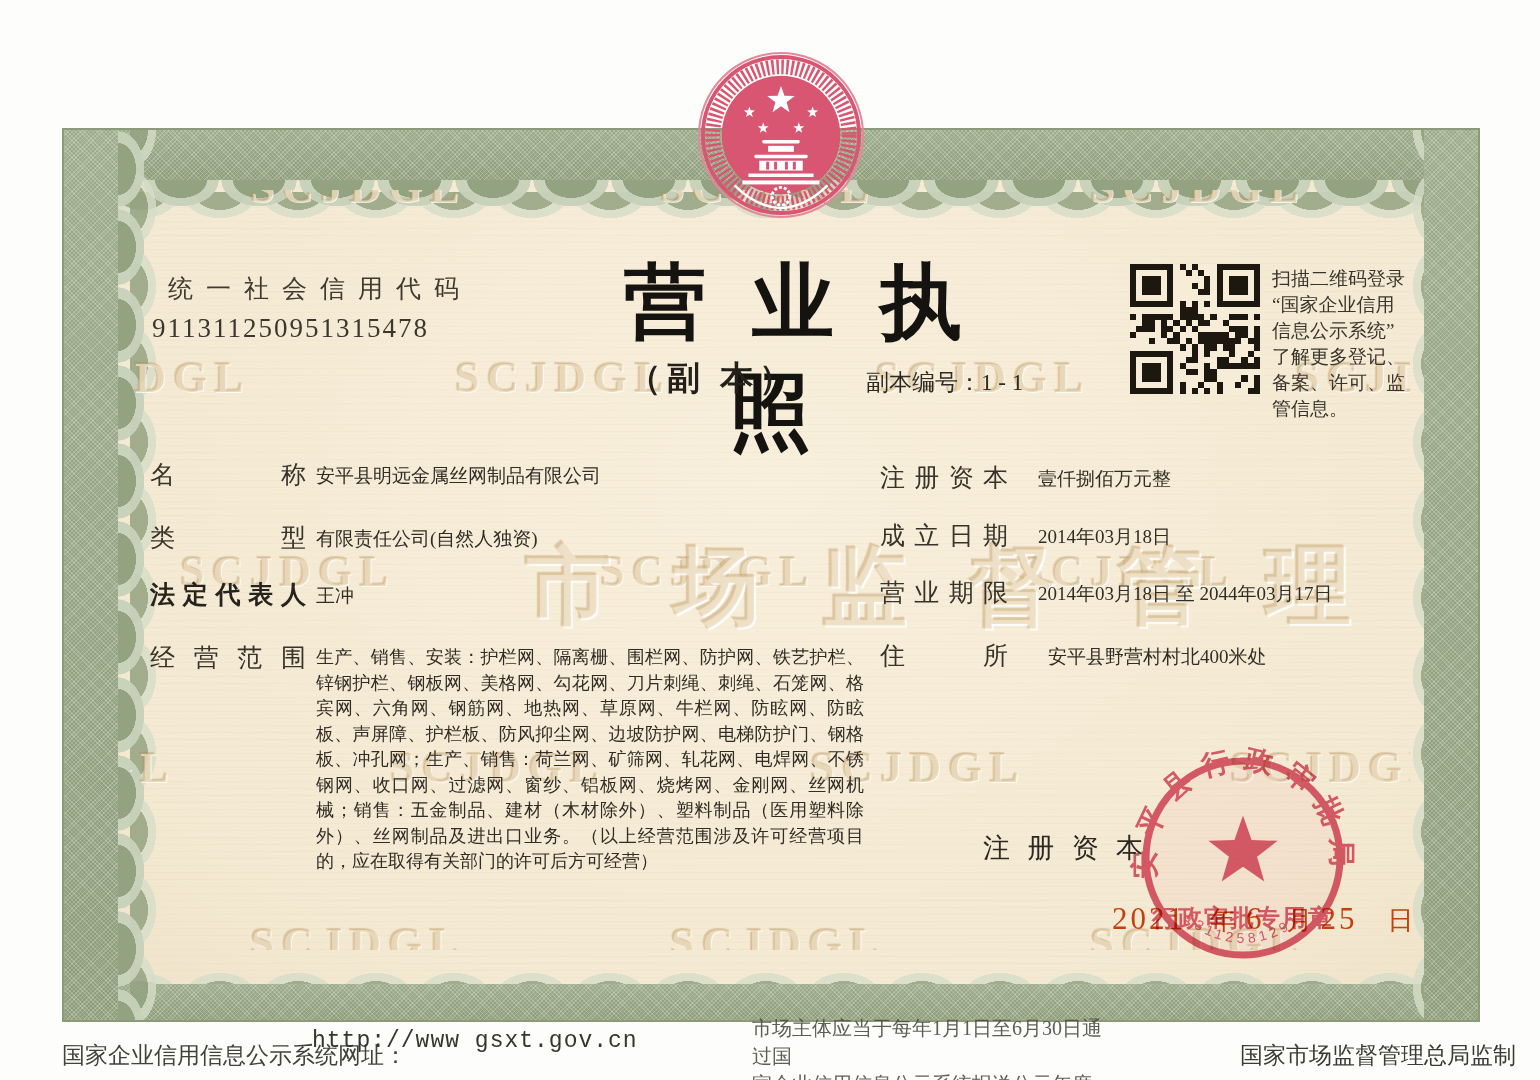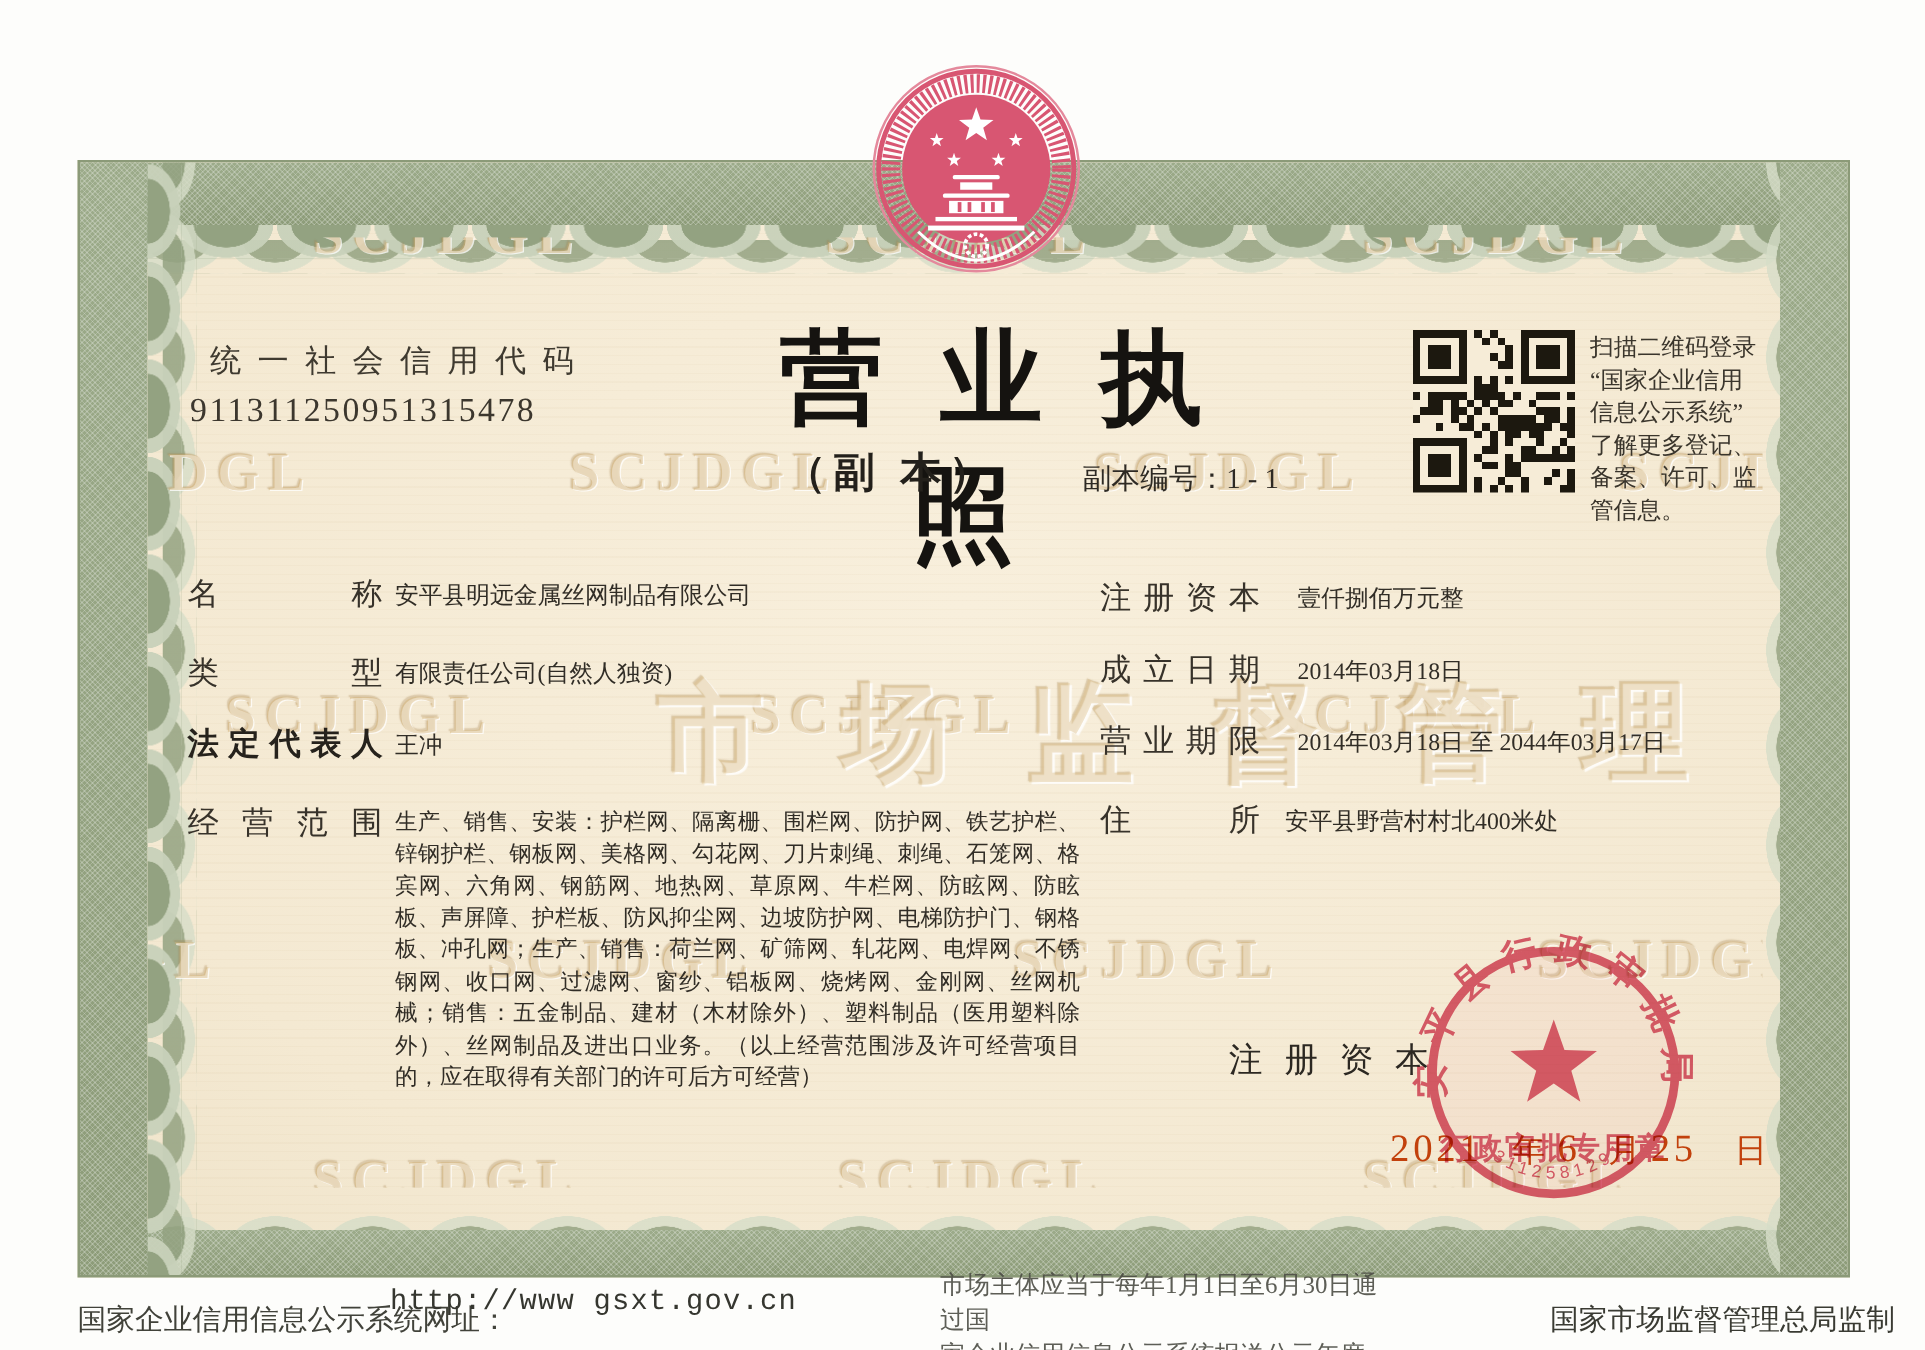--- a/index.html
+++ b/index.html
@@ -425,21 +425,21 @@
   <div class="row" style="left:880px;top:519px">
     <span class="flabel right">成立日期</span>
     <span class="fvalue" style="margin-left:26px">2014年03月18日</span>
   </div>
   <div class="row" style="left:880px;top:576px">
     <span class="flabel right">营业期限</span>
     <span class="fvalue" style="margin-left:26px">2014年03月18日 至 2044年03月17日</span>
   </div>
   <div class="row" style="left:880px;top:639px">
     <span class="flabel right">住所</span>
-    <span class="fvalue" style="margin-left:16px">安平县野营村村北400米处</span>
+    <span class="fvalue" style="margin-left:36px">安平县野营村村北400米处</span>
   </div>
 
   <div class="reg-label">注册资本</div>
   <div class="date-line">
     <span class="num">2021</span><span class="y-suf">年</span><span class="num m-num">6</span><span class="m-suf">月</span><span class="num d-num">25</span><span class="d-suf">日</span>
   </div>
 
   <svg class="seal" viewBox="-115 -115 230 230">
     <circle cx="0" cy="0" r="97" fill="rgba(217,83,108,0.05)" stroke="#d9536c" stroke-width="7"></circle>
     <path id="seal-arc" d="M -64 62 A 89 89 0 1 1 64 62" fill="none"></path>

